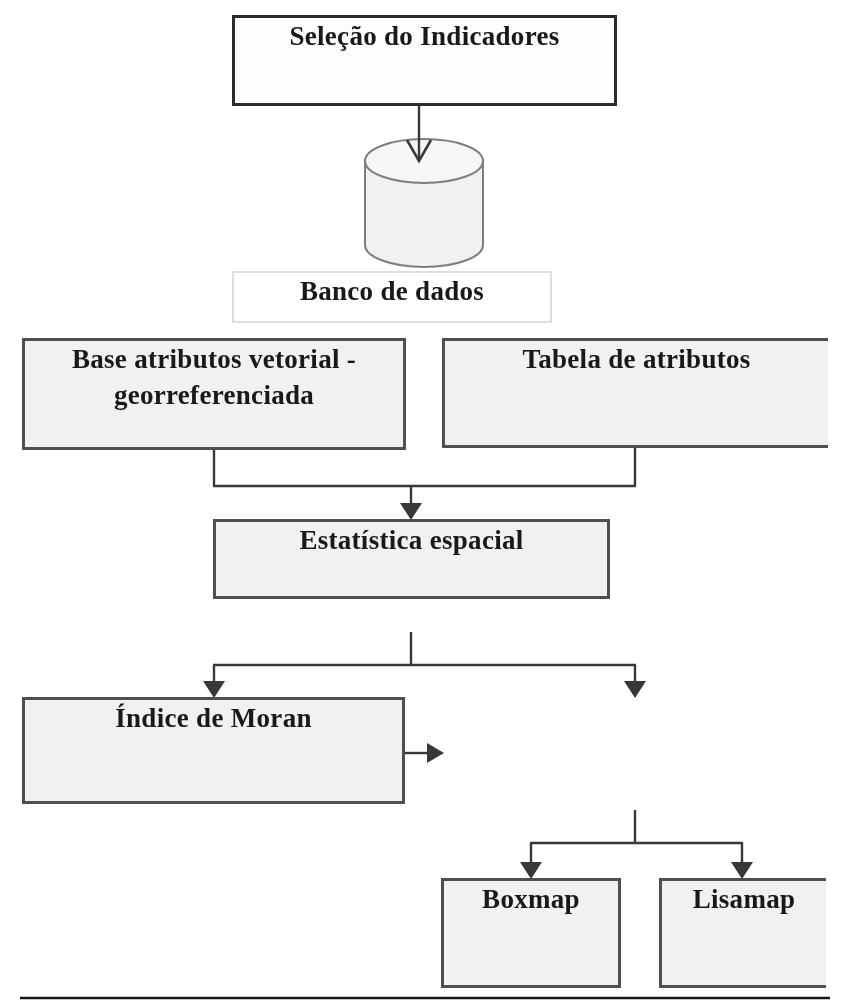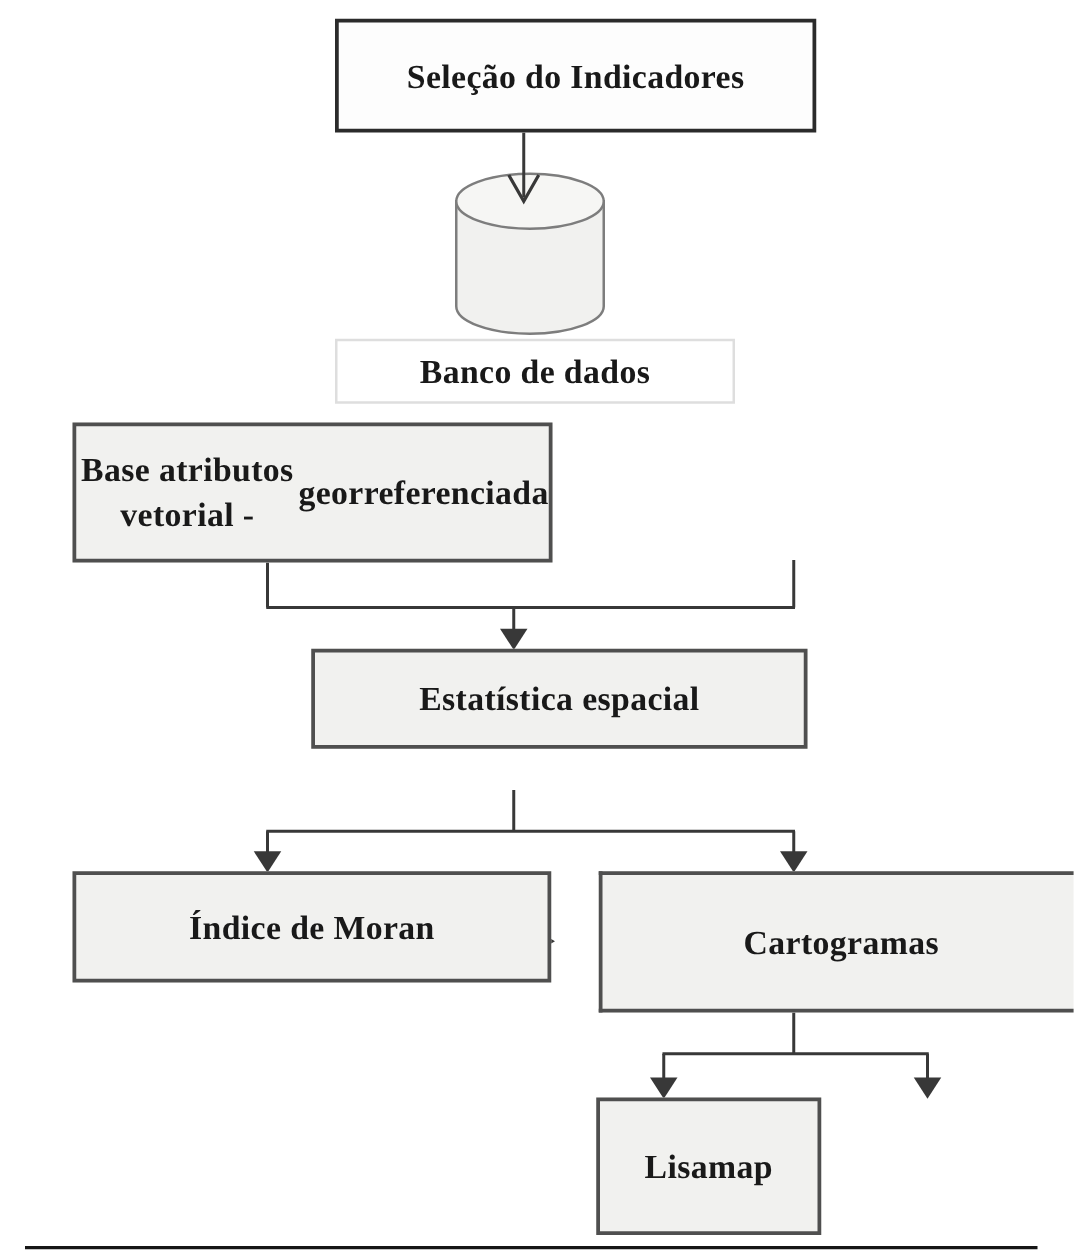--- a/index.html
+++ b/index.html
@@ -51,32 +51,30 @@
     stroke: #7d7d7d;
     stroke-width: 2;
   }
   .rule {
     stroke: #161616;
     stroke-width: 2.6;
   }
   .node {
     position: absolute;
     display: flex;
-    flex-direction: row;
+    flex-direction: column;
     align-items: center;
-    justify-content: center;
     background: var(--node-fill);
     border: 3px solid var(--node-border);
     color: var(--text);
     font-weight: bold;
     font-size: 27px;
     line-height: 36px;
     text-align: center;
     letter-spacing: 0.3px;
-    margin-left: 36px;
   }
   .node--top {
     background: var(--top-node-fill);
     border-color: var(--top-node-border);
   }
   .node--label {
     background: #ffffff;
     border: 2px solid var(--label-box-border);
   }
   .node--cut { border-right: none; }
@@ -139,31 +137,34 @@
 
   <div class="node node--label" style="left:232px; top:271px; width:320px; height:52px;">
     <span>Banco de dados</span>
   </div>
 
   <div class="node" style="left:22px; top:338px; width:384px; height:112px;">
     <span>Base atributos vetorial -</span>
     <span>georreferenciada</span>
   </div>
 
+  <div class="node node--cut" style="left:442px; top:338px; width:386px; height:110px;">
+    <span>Tabela de atributos</span>
+  </div>
 
   <div class="node" style="left:213px; top:519px; width:397px; height:80px;">
     <span>Estatística espacial</span>
   </div>
 
-  <div class="node" style="left:22px; top:697px; width:383px; height:89px;">
+  <div class="node" style="left:22px; top:697px; width:383px; height:107px;">
     <span>Índice de Moran</span>
   </div>
 
-  <div class="node node--cut" style="left:443px; top:697px; width:385px; height:113px;">
-    <span>Cartogramas</span>
+
+  <div class="node" style="left:441px; top:878px; width:180px; height:110px;">
+    <span>Boxmap</span>
   </div>
 
-  <div class="node" style="left:441px; top:878px; width:180px; height:110px;">
+  <div class="node node--cut" style="left:659px; top:878px; width:167px; height:110px;">
     <span>Lisamap</span>
   </div>
-
 
 </div>
 
 </body></html>

